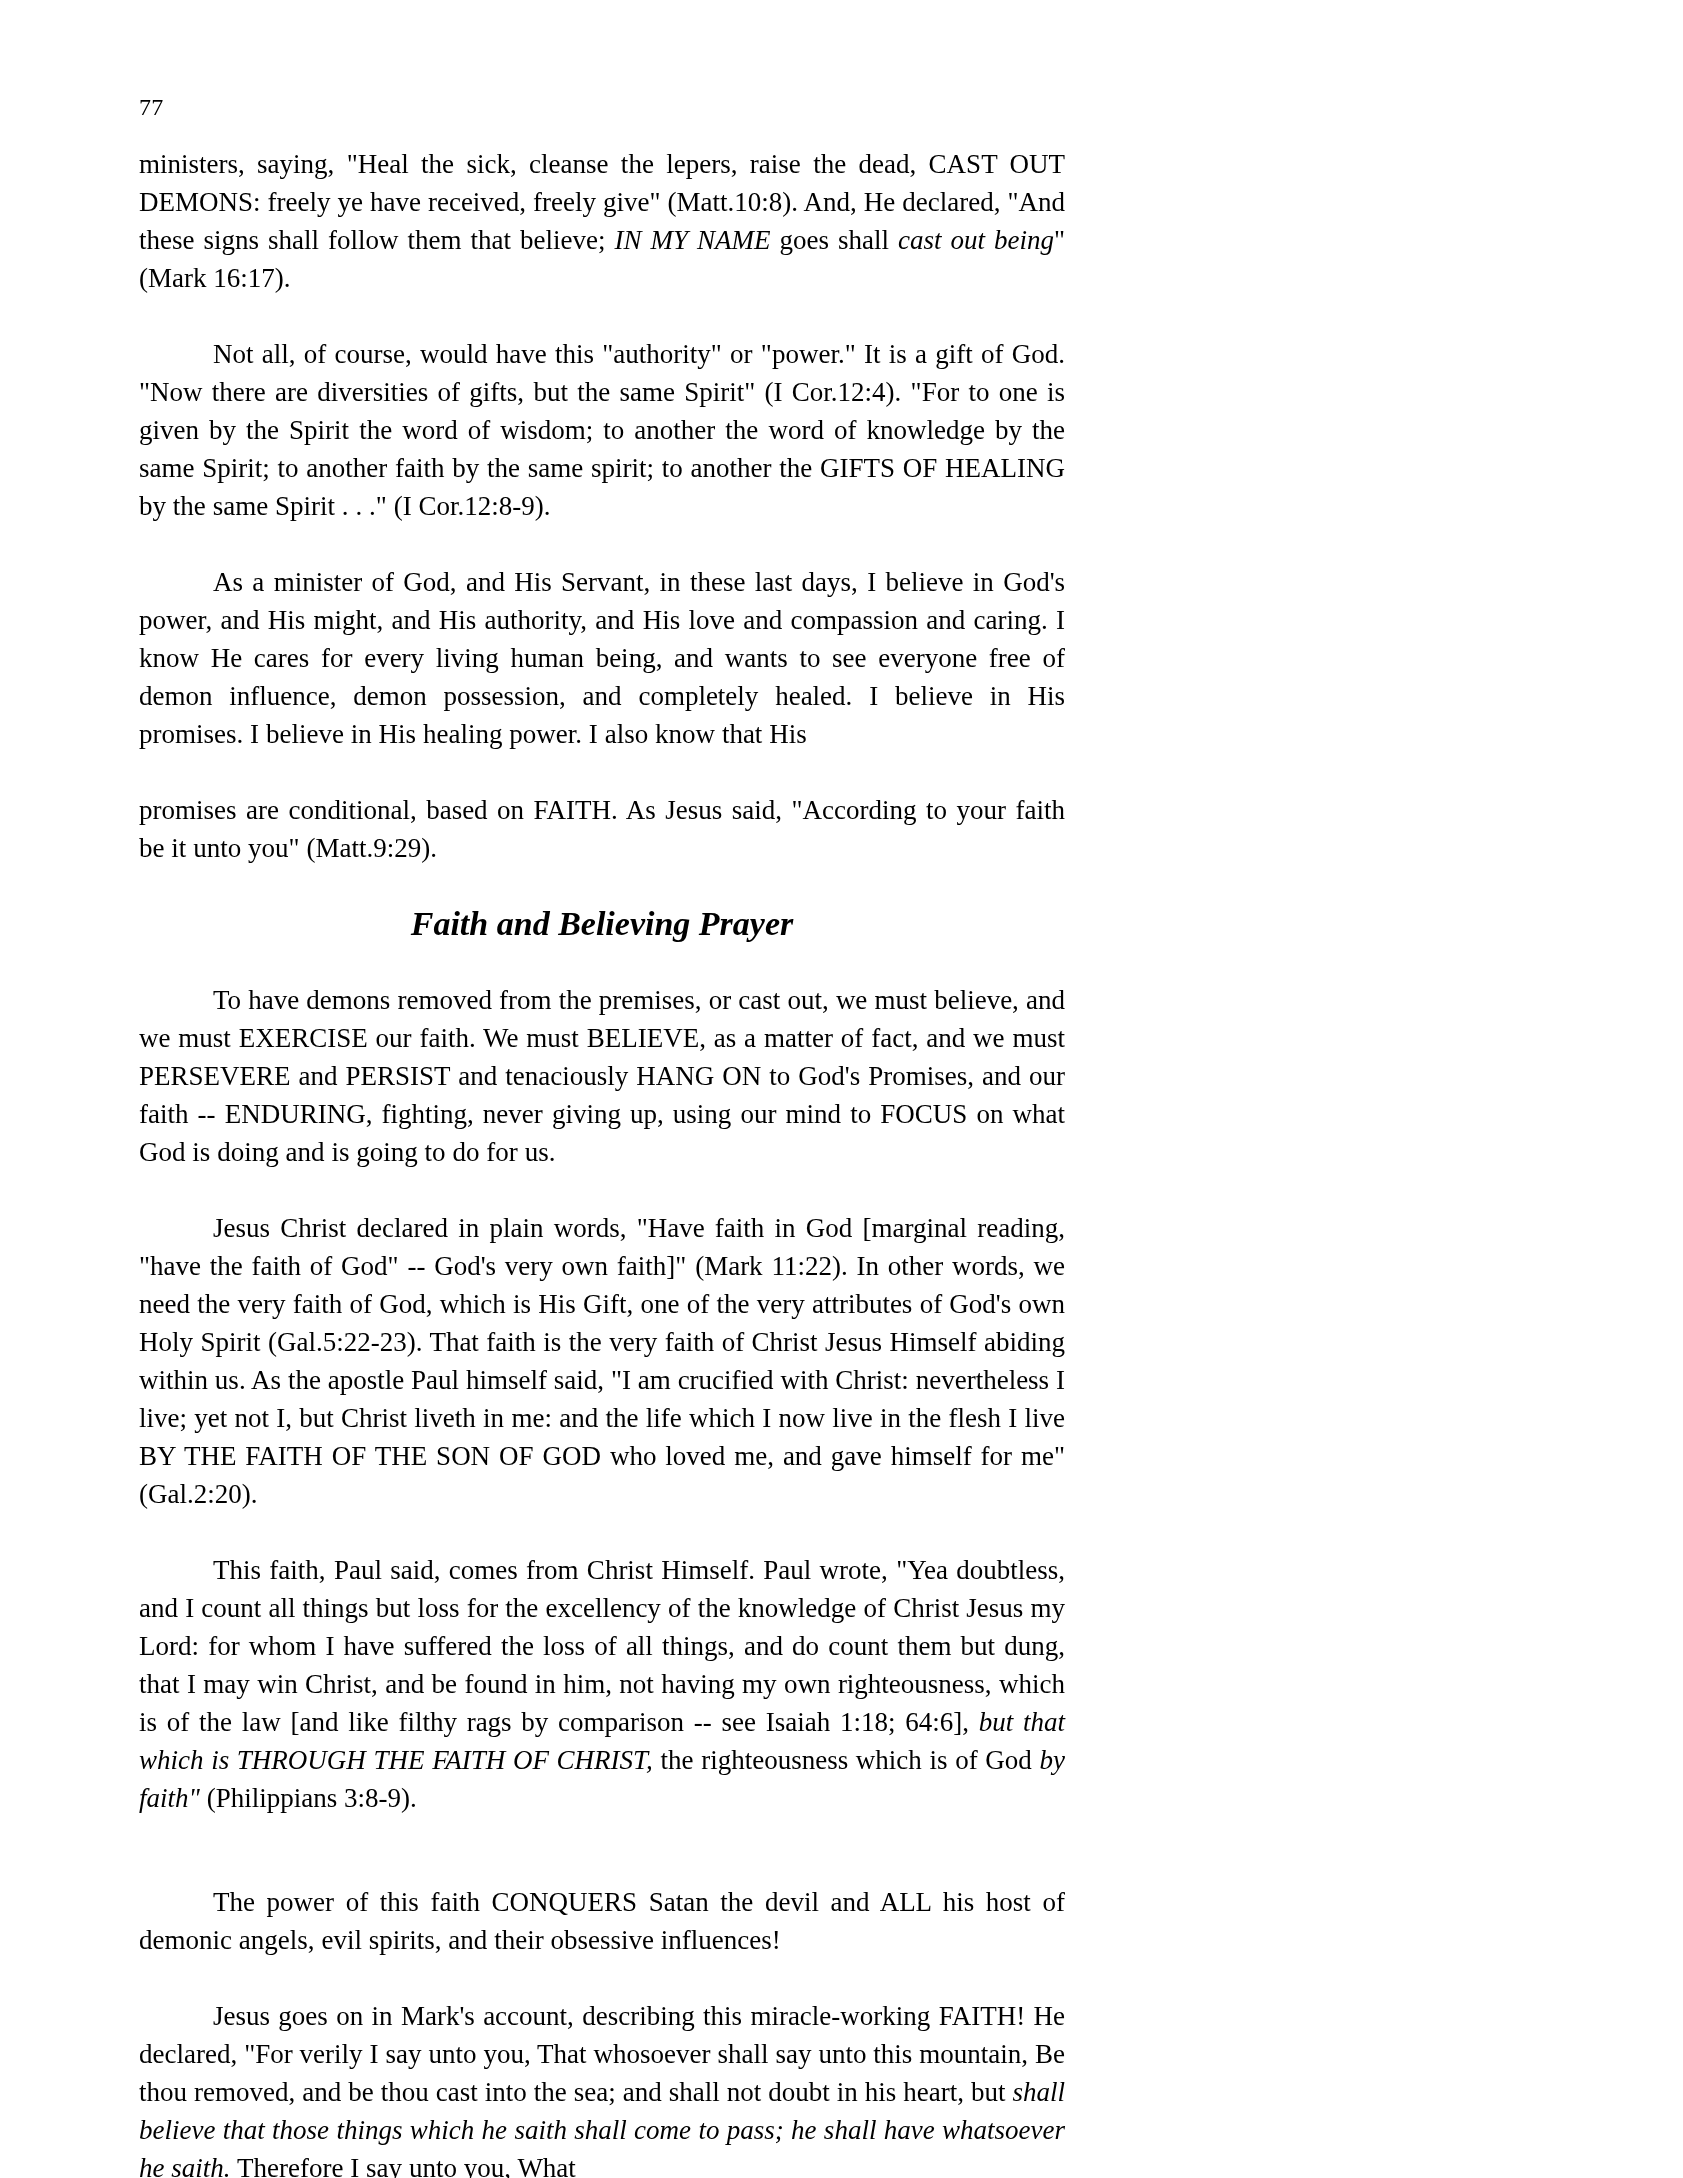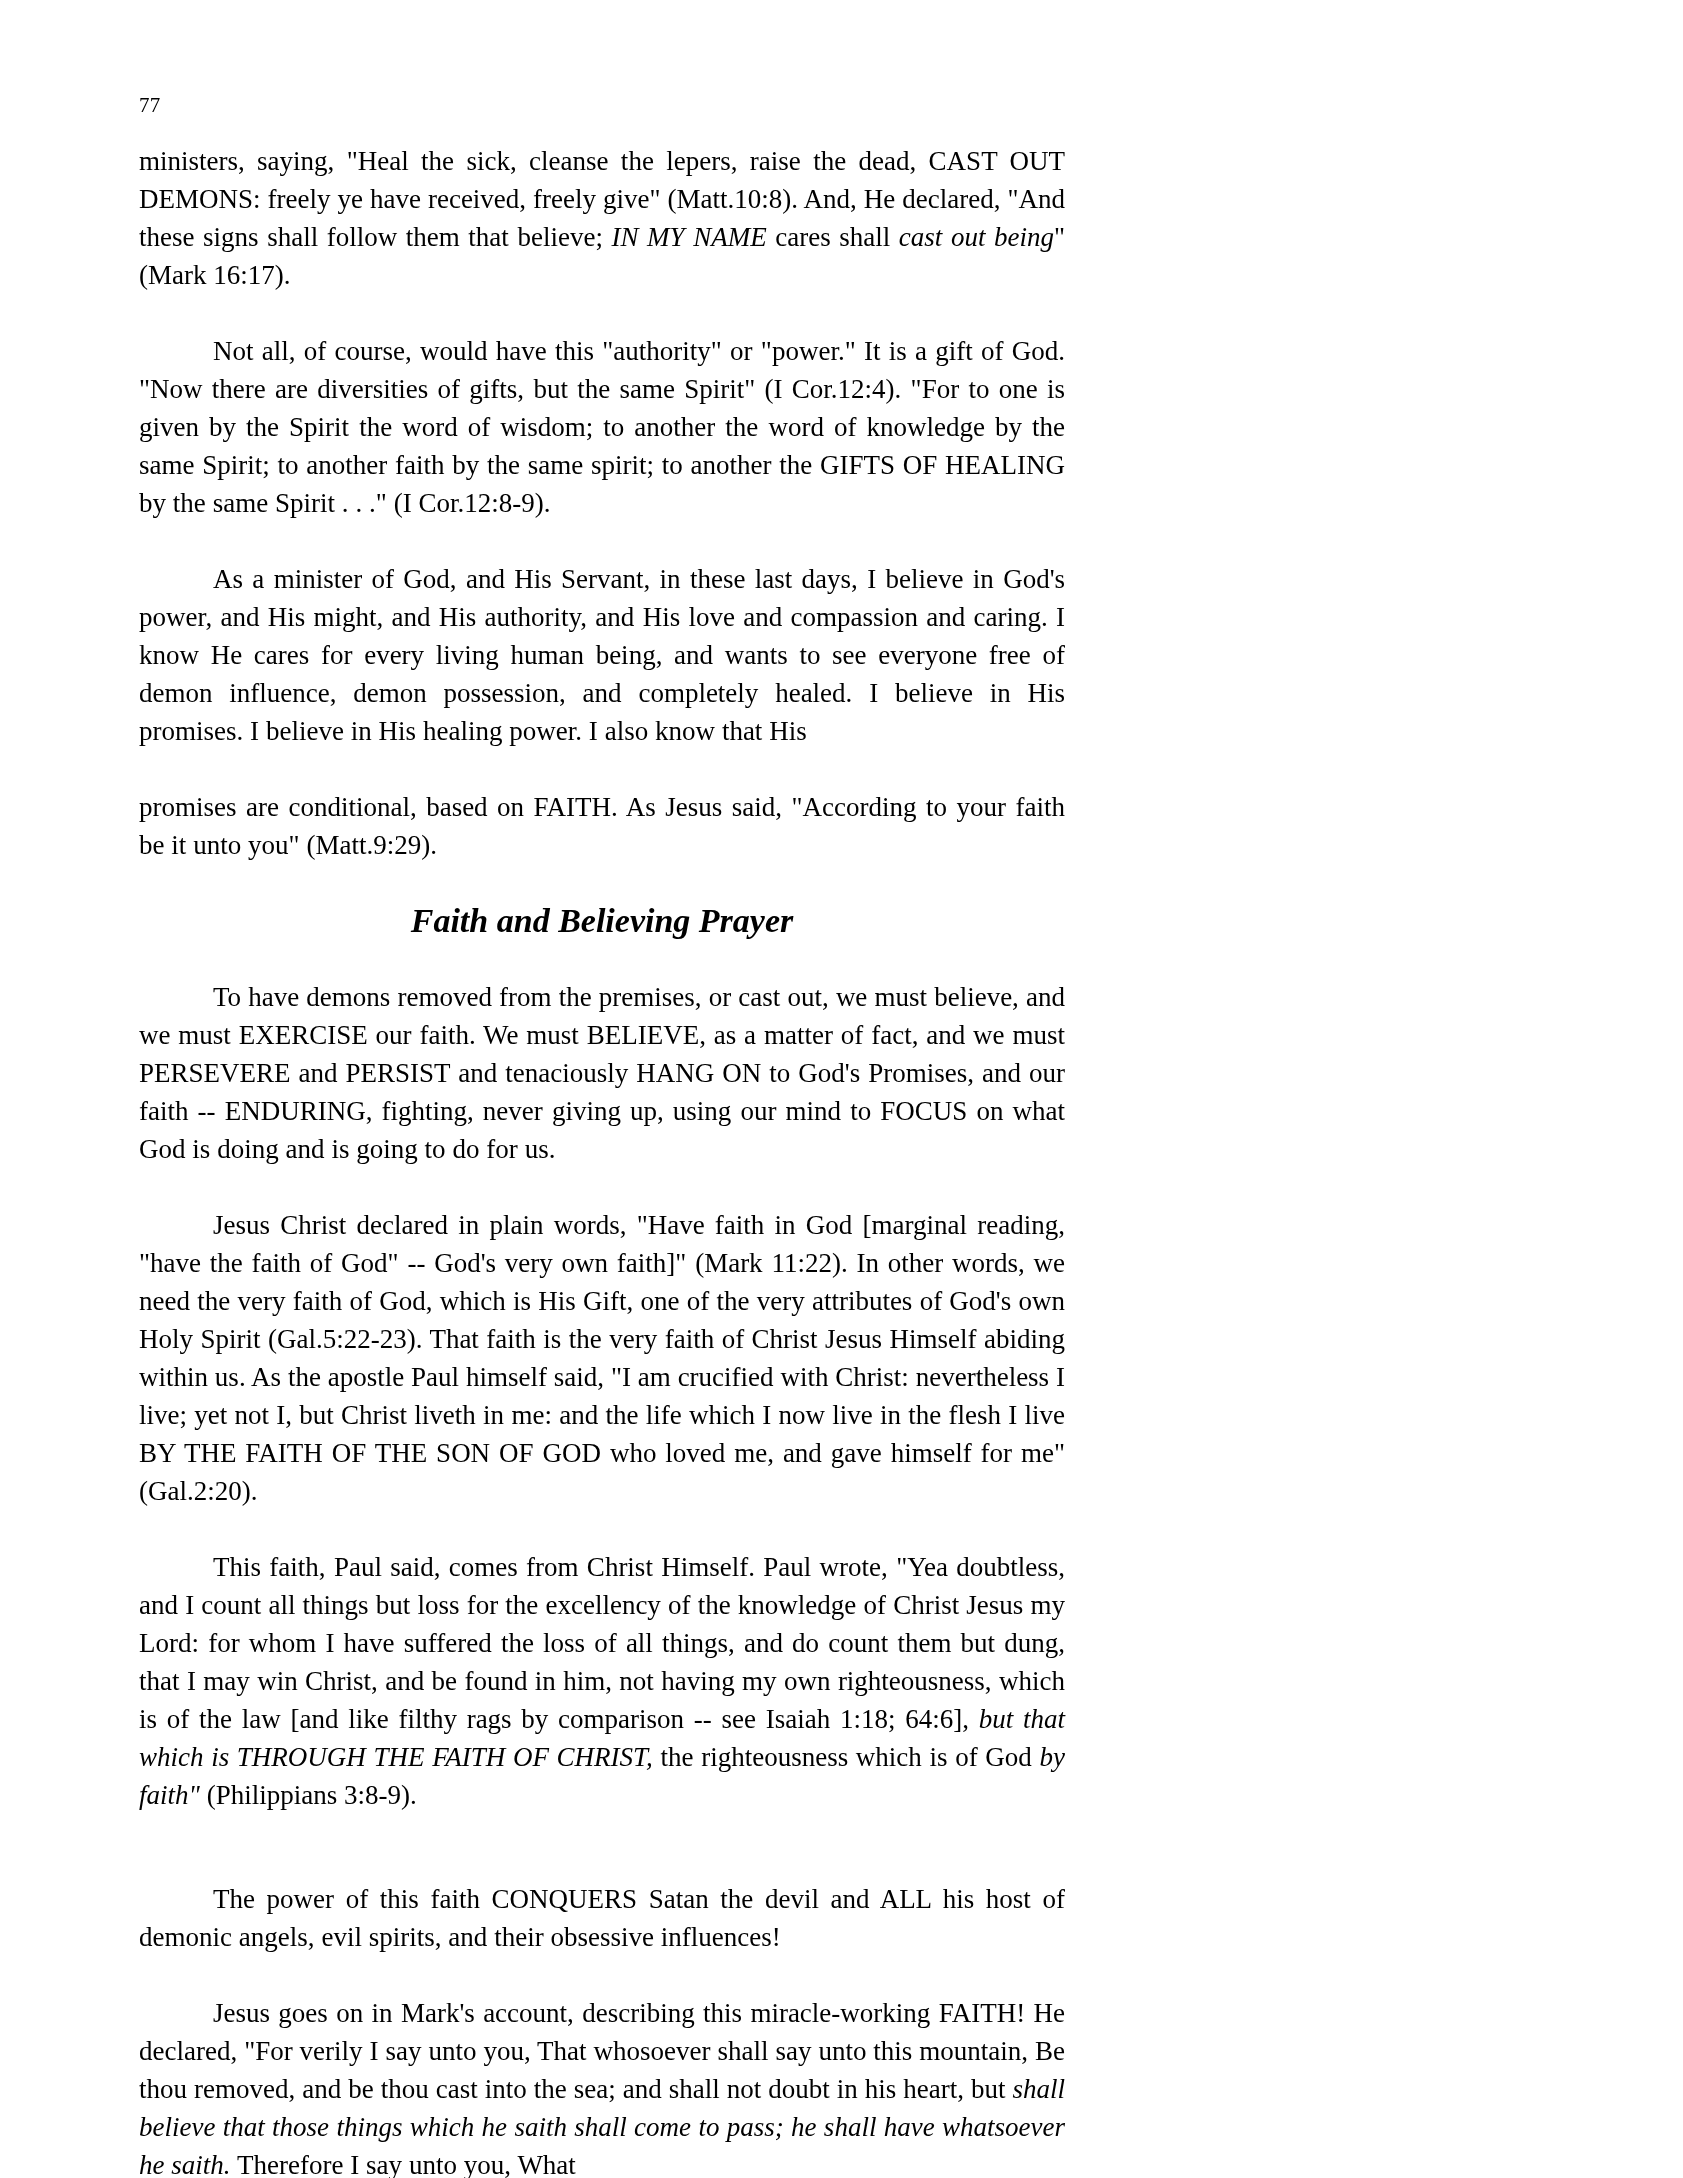--- a/index.html
+++ b/index.html
@@ -24,21 +24,21 @@
     padding: 0;
     overflow: hidden;
   }
   .content {
     position: absolute;
     left: 139px;
     top: 95px;
     width: 926px;
   }
   .folio {
-    font-size: 21px;
+    font-size: 24px;
     line-height: 1.0;
     margin: 0 0 26px 0;
     letter-spacing: 0.2px;
   }
   p.body {
     margin: 0;
     font-size: 27px;
     line-height: 38px;
     text-align: justify;
     text-justify: inter-word;
@@ -61,21 +61,21 @@
     margin-top: 20px;
   }
 </style>
 </head>
 <body>
 
 <div class="page">
   <div class="content">
     <div class="folio">77</div>
     <div id="body-blocks">
-        <p class="body"><span>ministers, saying, "Heal the sick, cleanse the lepers, raise the dead, CAST OUT DEMONS: freely ye have received, freely give" (Matt.10:8).  And, He declared, "And these signs shall follow them that believe; </span><span class="it">IN MY NAME</span><span> cares shall </span><span class="it">cast out being</span><span>" (Mark 16:17).</span></p>
+        <p class="body"><span>ministers, saying, "Heal the sick, cleanse the lepers, raise the dead, CAST OUT DEMONS: freely ye have received, freely give" (Matt.10:8).  And, He declared, "And these signs shall follow them that believe; </span><span class="it">IN MY NAME</span><span> goes shall </span><span class="it">cast out being</span><span>" (Mark 16:17).</span></p>
         <div class="gap"></div>
         <p class="body" style="text-indent: 74px;"><span>Not all, of course, would have this "authority" or "power."  It is a gift of God.  "Now there are diversities of gifts, but the same Spirit" (I Cor.12:4).  "For to one is given by the Spirit the word of wisdom; to another the word of knowledge by the same Spirit; to another faith by the same spirit; to another the GIFTS OF HEALING by the same Spirit . . ." (I Cor.12:8-9).</span></p>
         <div class="gap"></div>
         <p class="body" style="text-indent: 74px;"><span>As a minister of God, and His Servant, in these last days, I believe in God's power, and His might, and His authority, and His love and compassion and caring.  I know He cares for every living human being, and wants to see everyone free of demon influence, demon possession, and completely healed.  I believe in His promises.  I believe in His healing power.  I also know that His</span></p>
         <div class="gap"></div>
         <p class="body"><span>promises are conditional, based on FAITH.  As Jesus said, "According to your faith be it unto you" (Matt.9:29).</span></p>
         <div class="gap"></div>
         <h2 class="section-heading">Faith and Believing Prayer</h2>
         <div class="gap"></div>
         <p class="body" style="text-indent: 74px;"><span>To have demons removed from the premises, or cast out, we must believe, and we must EXERCISE our faith.  We must BELIEVE, as a matter of fact, and we must PERSEVERE and PERSIST and tenaciously HANG ON to God's Promises, and our faith -- ENDURING, fighting, never giving up, using our mind to FOCUS on what God is doing and is going to do for us.</span></p>

